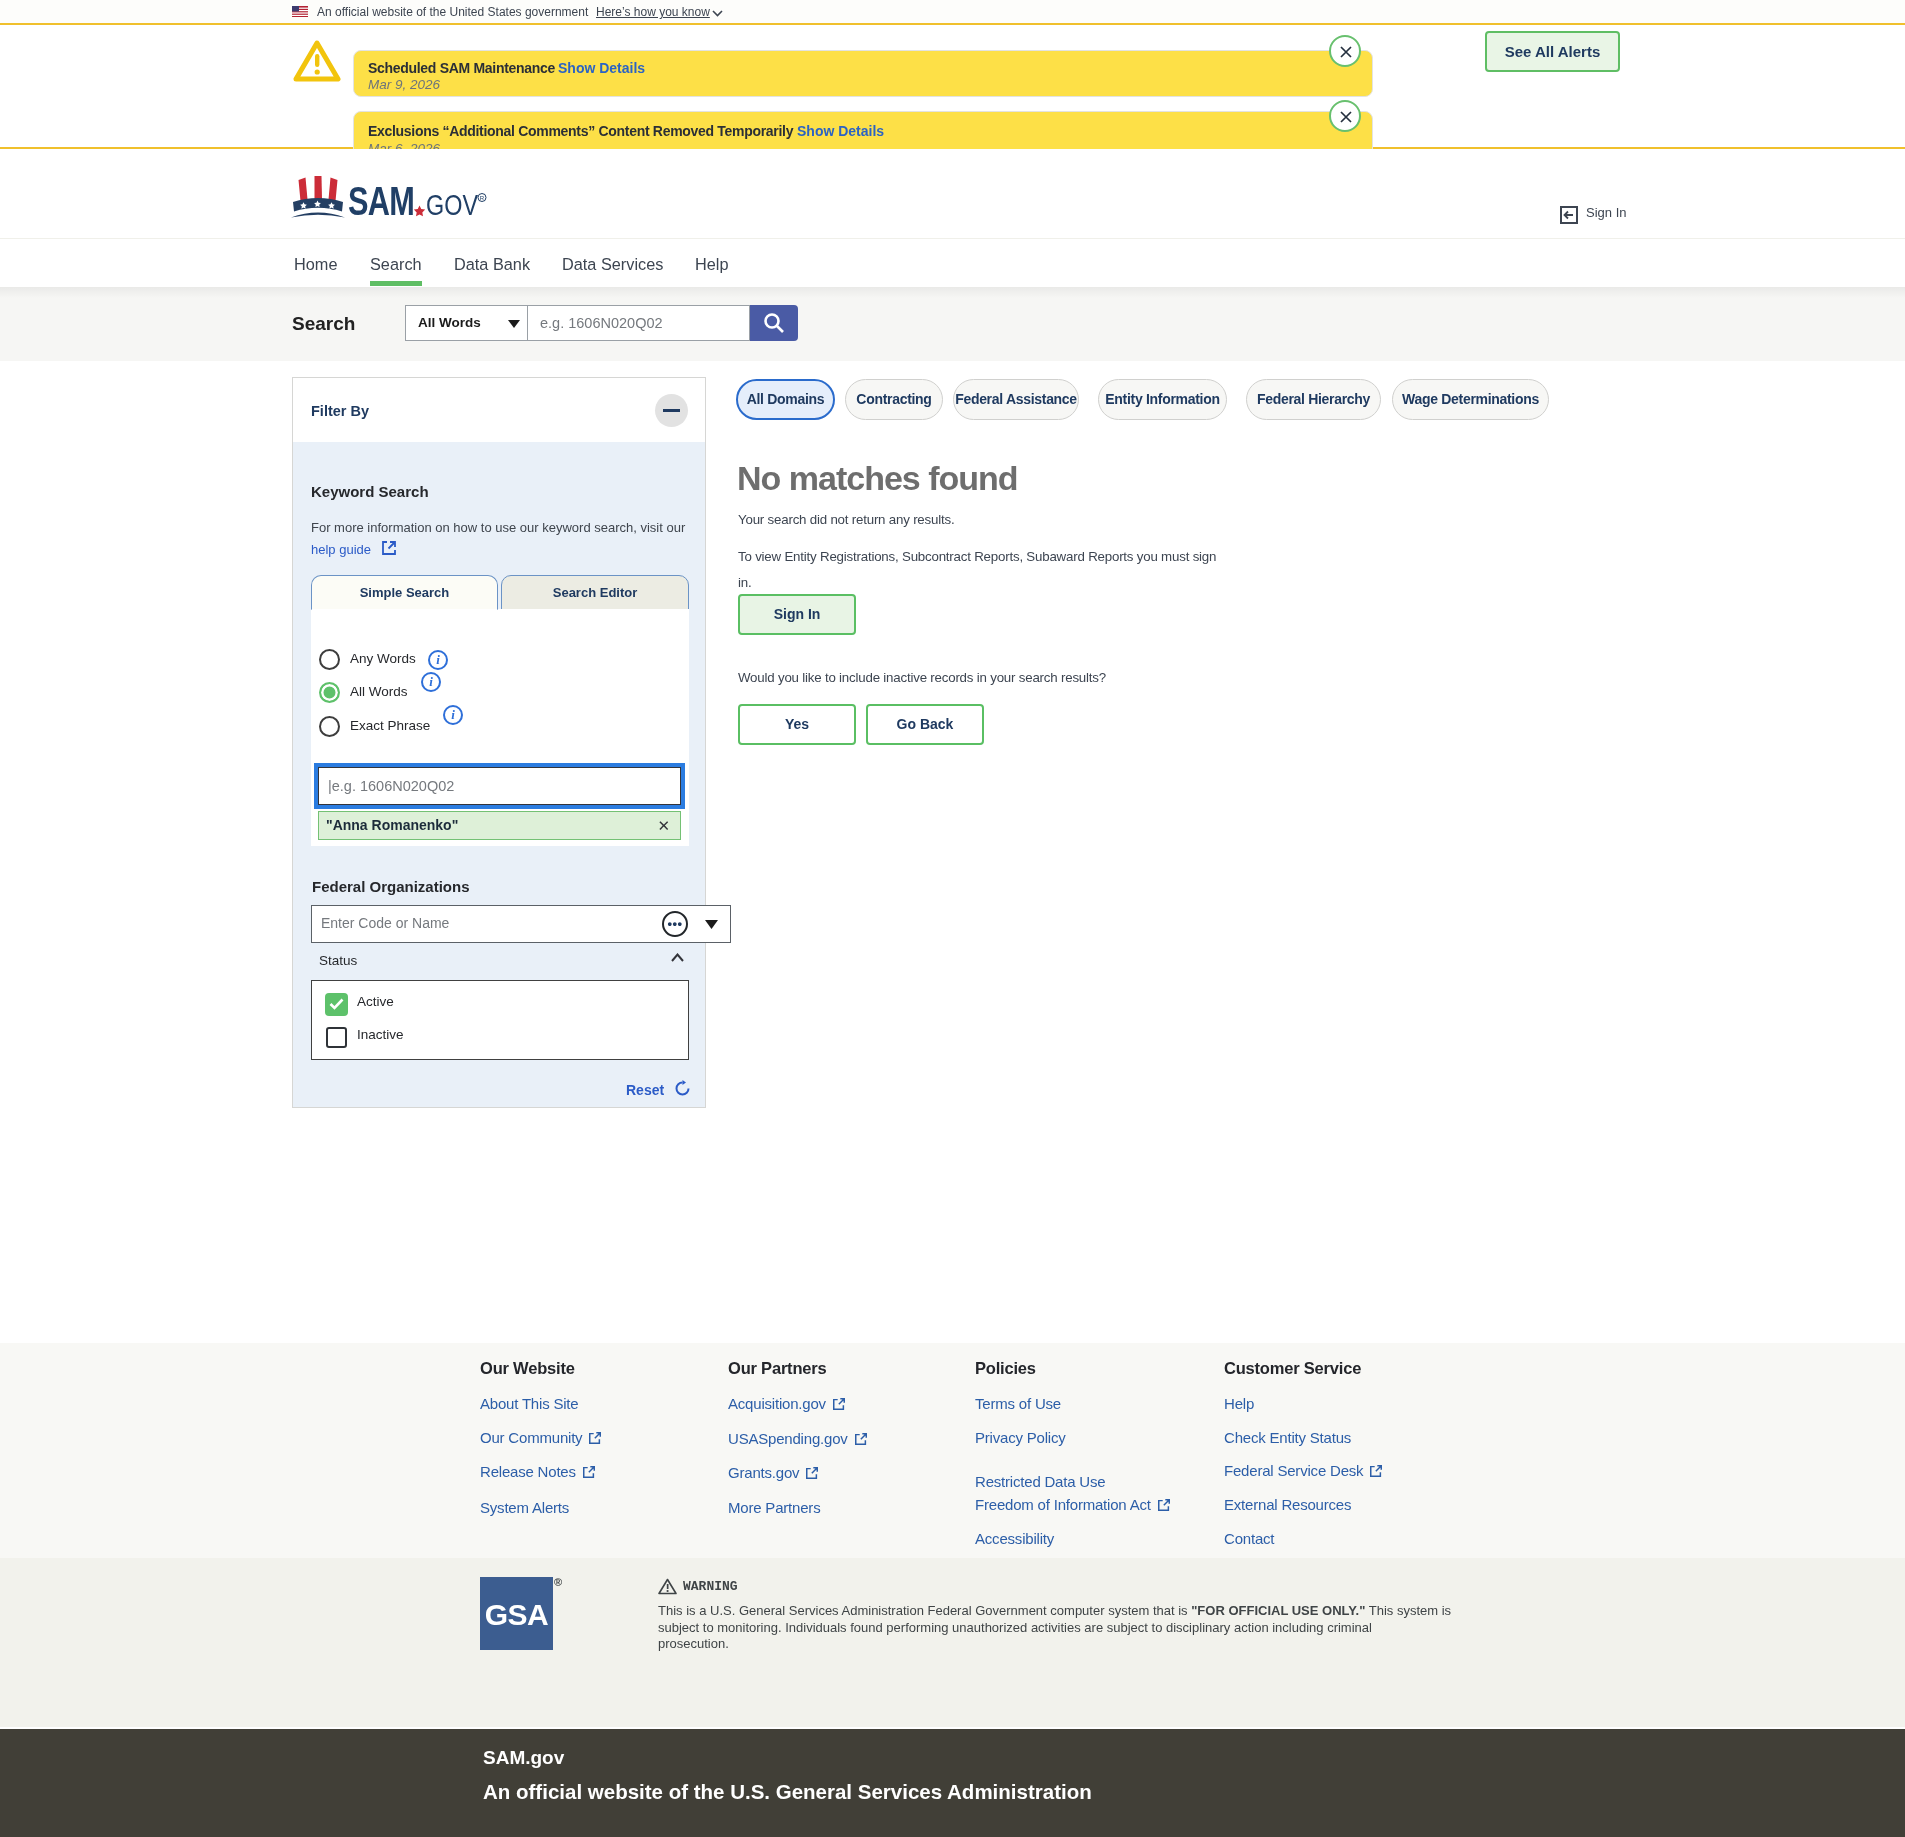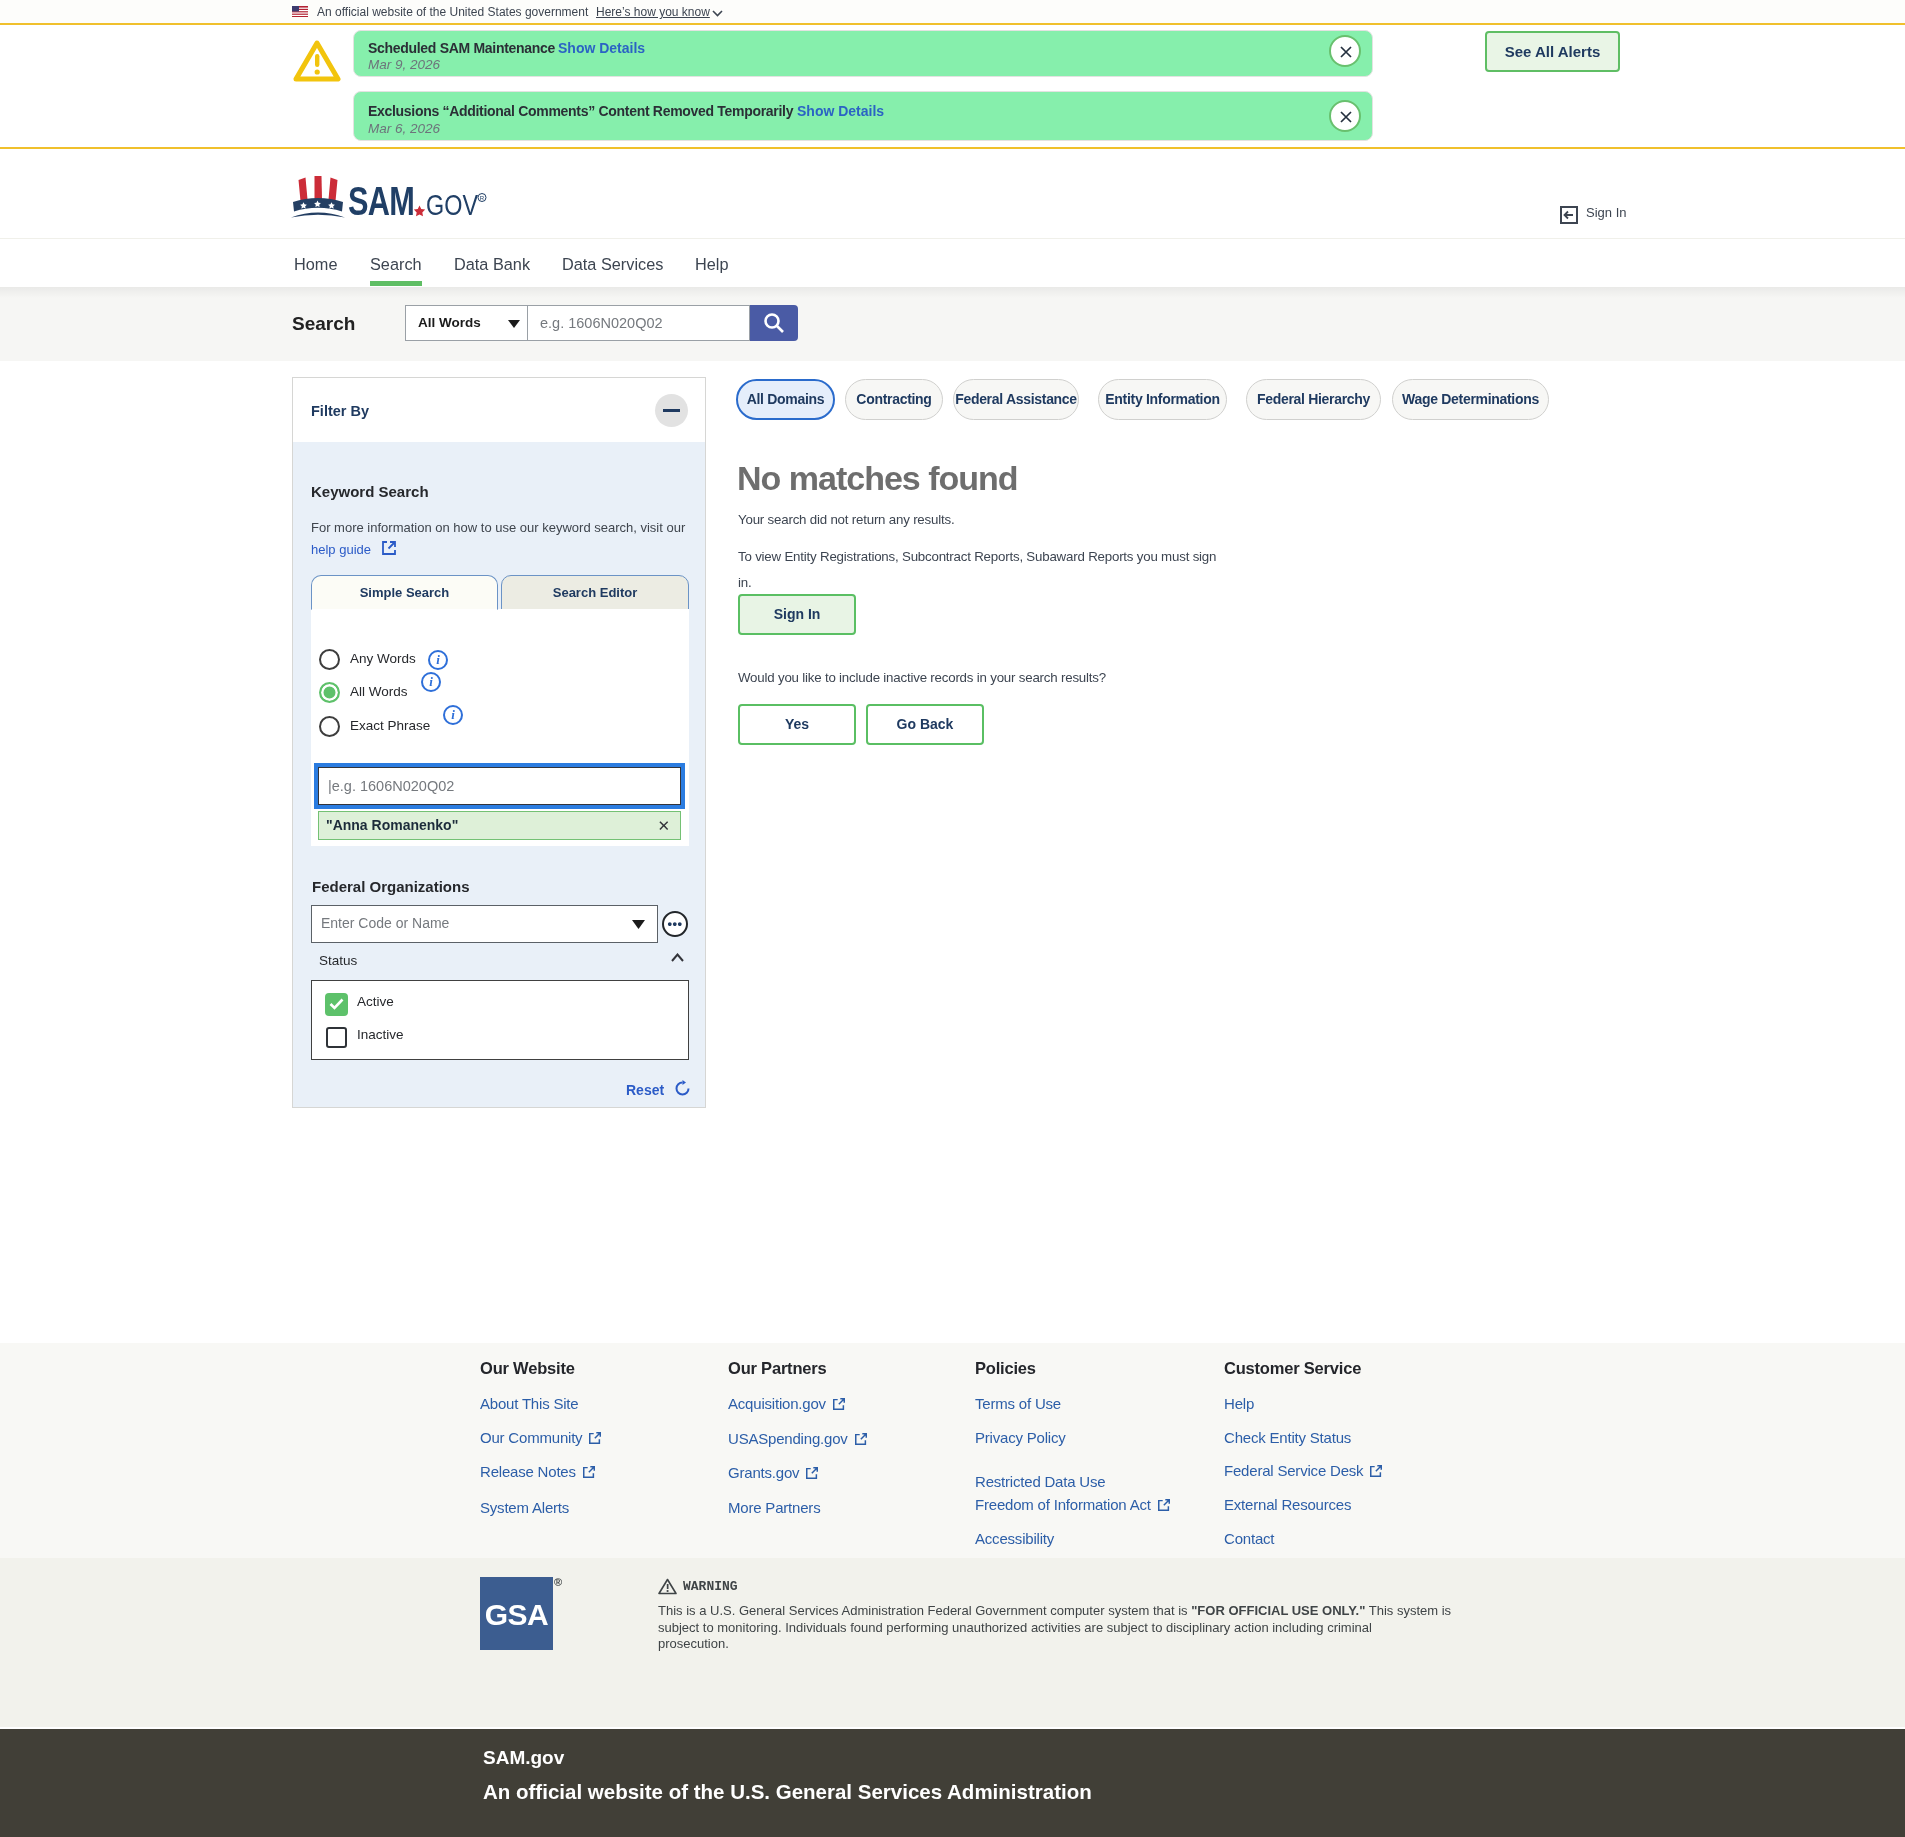--- a/index.html
+++ b/index.html
@@ -5,21 +5,21 @@
 * { margin:0; padding:0; box-sizing:border-box; }
 html,body { width:1905px; height:1837px; background:#fff; font-family:"Liberation Sans", sans-serif; }
 #page { position:relative; width:1905px; height:1837px; overflow:hidden; background:#fff; }
 .abs { position:absolute; }
 
 #banner { position:absolute; top:0; left:0; width:1905px; height:25px; background:#fdfdfb; border-bottom:2px solid #f0c02c; font-size:12px; color:#3d4551; }
 #banner .txt { position:absolute; left:317px; top:5px; }
 #banner .hyk { position:absolute; left:596px; top:5px; color:#3d4551; text-decoration:underline; white-space:nowrap; }
 
 #alerts { position:absolute; top:25px; left:0; width:1905px; height:124px; background:#fff; border-bottom:2px solid #f0c02c; }
-.alertbox { position:absolute; background:#86efac; border:1px solid #e3e3e1; border-radius:8px; }
+.alertbox { position:absolute; background:#fde047; border:1px solid #e3e3e1; border-radius:8px;margin-top:20px; }
 .alertbox .ttl { position:absolute; left:14px; font-size:14px; letter-spacing:-0.3px; font-weight:bold; color:#2b2f36; white-space:nowrap; }
 .alertbox .sd { position:absolute; font-size:14px; font-weight:bold; color:#2b63c4; white-space:nowrap; }
 .alertbox .date { position:absolute; left:14px; font-size:13.5px; font-style:italic; color:#6d747b; }
 .closebtn { position:absolute; width:32px; height:32px; border:2px solid #68c06e; border-radius:50%; background:#fff; }
 .closebtn svg { position:absolute; left:8px; top:8px; }
 #seeall { position:absolute; left:1485px; top:6px; width:135px; height:41px; background:#e9f5e6; border:2px solid #5fbe64; border-radius:4px; font-size:15px; font-weight:bold; color:#1f3a60; text-align:center; line-height:37px; }
 
 #hdr { position:absolute; top:149px; left:0; width:1905px; height:90px; background:#fff; border-bottom:1px solid #f0f0ea; }
 #signin { position:absolute; left:1560px; top:205px; width:90px; font-size:13px; color:#3d4551; white-space:nowrap; }
 
@@ -54,21 +54,21 @@
 .radio.sel { border-color:#5ec16a; background:#5ec16a; box-shadow:inset 0 0 0 2.5px #fff; }
 .rlbl { position:absolute; font-size:13.5px; color:#26282c; }
 .info { position:absolute; width:20px; height:20px; border:2px solid #2e6fd9; border-radius:50%; color:#2e6fd9; font-size:13px; font-style:italic; font-weight:bold; text-align:center; line-height:16px; font-family:"Liberation Serif",serif; }
 
 #kwinput { position:absolute; left:21px; top:385px; width:371px; height:46px; border:4px solid #2b7ce0; background:#fff; }
 #kwinput .inner { position:absolute; left:0; top:0; width:100%; height:100%; border:1.5px solid #33343a; padding-left:9px; font-size:14.5px; color:#75797e; line-height:37px; }
 #chip { position:absolute; left:25px; top:433px; width:363px; height:29px; background:#def0d8; border:1px solid #74c174; font-size:14px; font-weight:bold; color:#1c2b3a; line-height:27px; padding-left:7px; }
 #chip .x { position:absolute; right:10px; top:0; font-weight:normal; font-size:15px; color:#33343a; }
 
 .fedlbl { position:absolute; left:19px; top:500px; font-size:15px; font-weight:bold; color:#26282c; }
-#orginput { position:absolute; left:18px; top:527px; width:347px; height:38px; background:#fff; border:1.5px solid #5b6167; font-size:14px; color:#75797e; line-height:35px; padding-left:9px; }
+#orginput { position:absolute; left:18px; top:527px; width:420px; height:38px; background:#fff; border:1.5px solid #5b6167; font-size:14px; color:#75797e; line-height:35px; padding-left:9px; }
 #dots { position:absolute; left:369px; top:533px; width:26px; height:26px; border-radius:50%; border:2px solid #22262a; background:#fff; text-align:center; line-height:21px; font-size:13px; font-weight:bold; color:#1f3a60; letter-spacing:0.5px; }
 .statuslbl { position:absolute; left:26px; top:575px; font-size:13.5px; color:#26282c; }
 #statusbox { position:absolute; left:18px; top:602px; width:378px; height:80px; background:#fff; border:1px solid #404040; }
 .cb { position:absolute; }
 #cb1 { left:13px; top:12px; width:23px; height:23px; border-radius:4px; background:#5dc16a; }
 #cb2 { left:14px; top:46px; width:21px; height:21px; border-radius:3px; background:#fff; border:2px solid #2f3338; }
 .cblbl { position:absolute; left:45px; font-size:13.5px; color:#26282c; }
 #reset { position:absolute; left:333px; top:702px; font-size:14px; font-weight:bold; color:#2b5bc7; }
 
 .pill { position:absolute; top:379px; height:41px; border-radius:21px; font-size:14px; letter-spacing:-0.3px; font-weight:bold; color:#1f3a60; text-align:center; line-height:39px; background:#f7f7f5; border:1px solid #d0d0ce; white-space:nowrap; }

